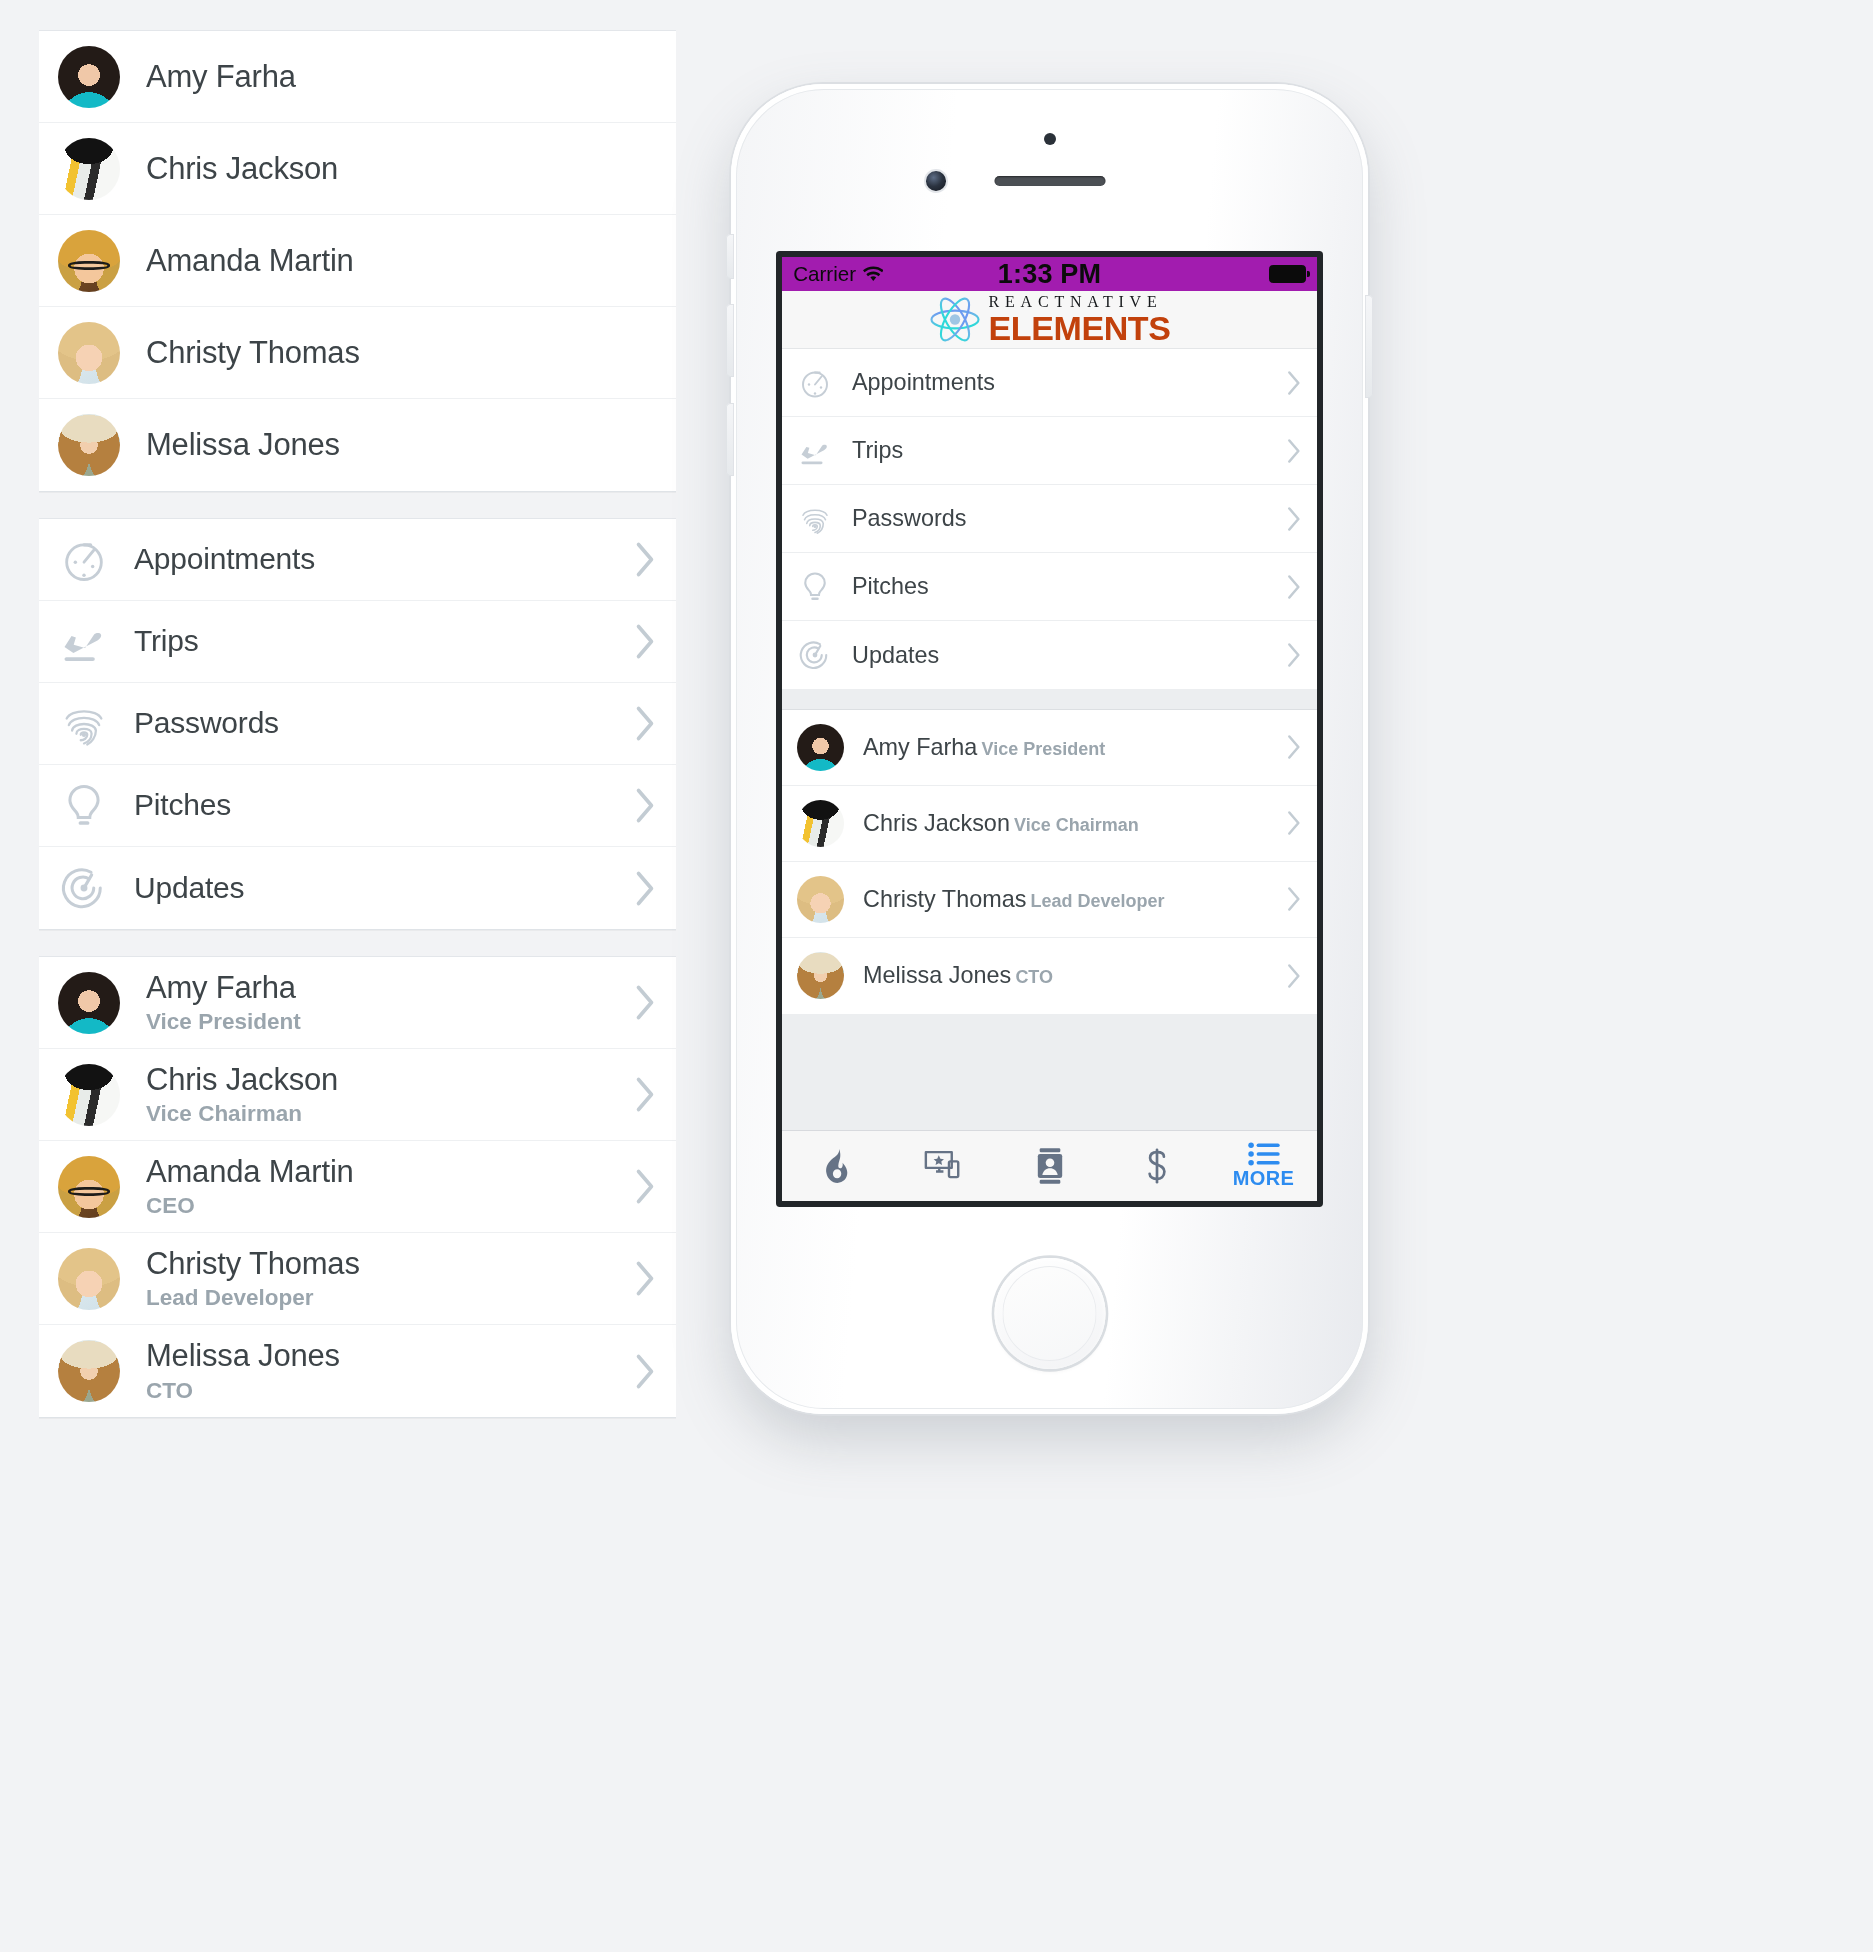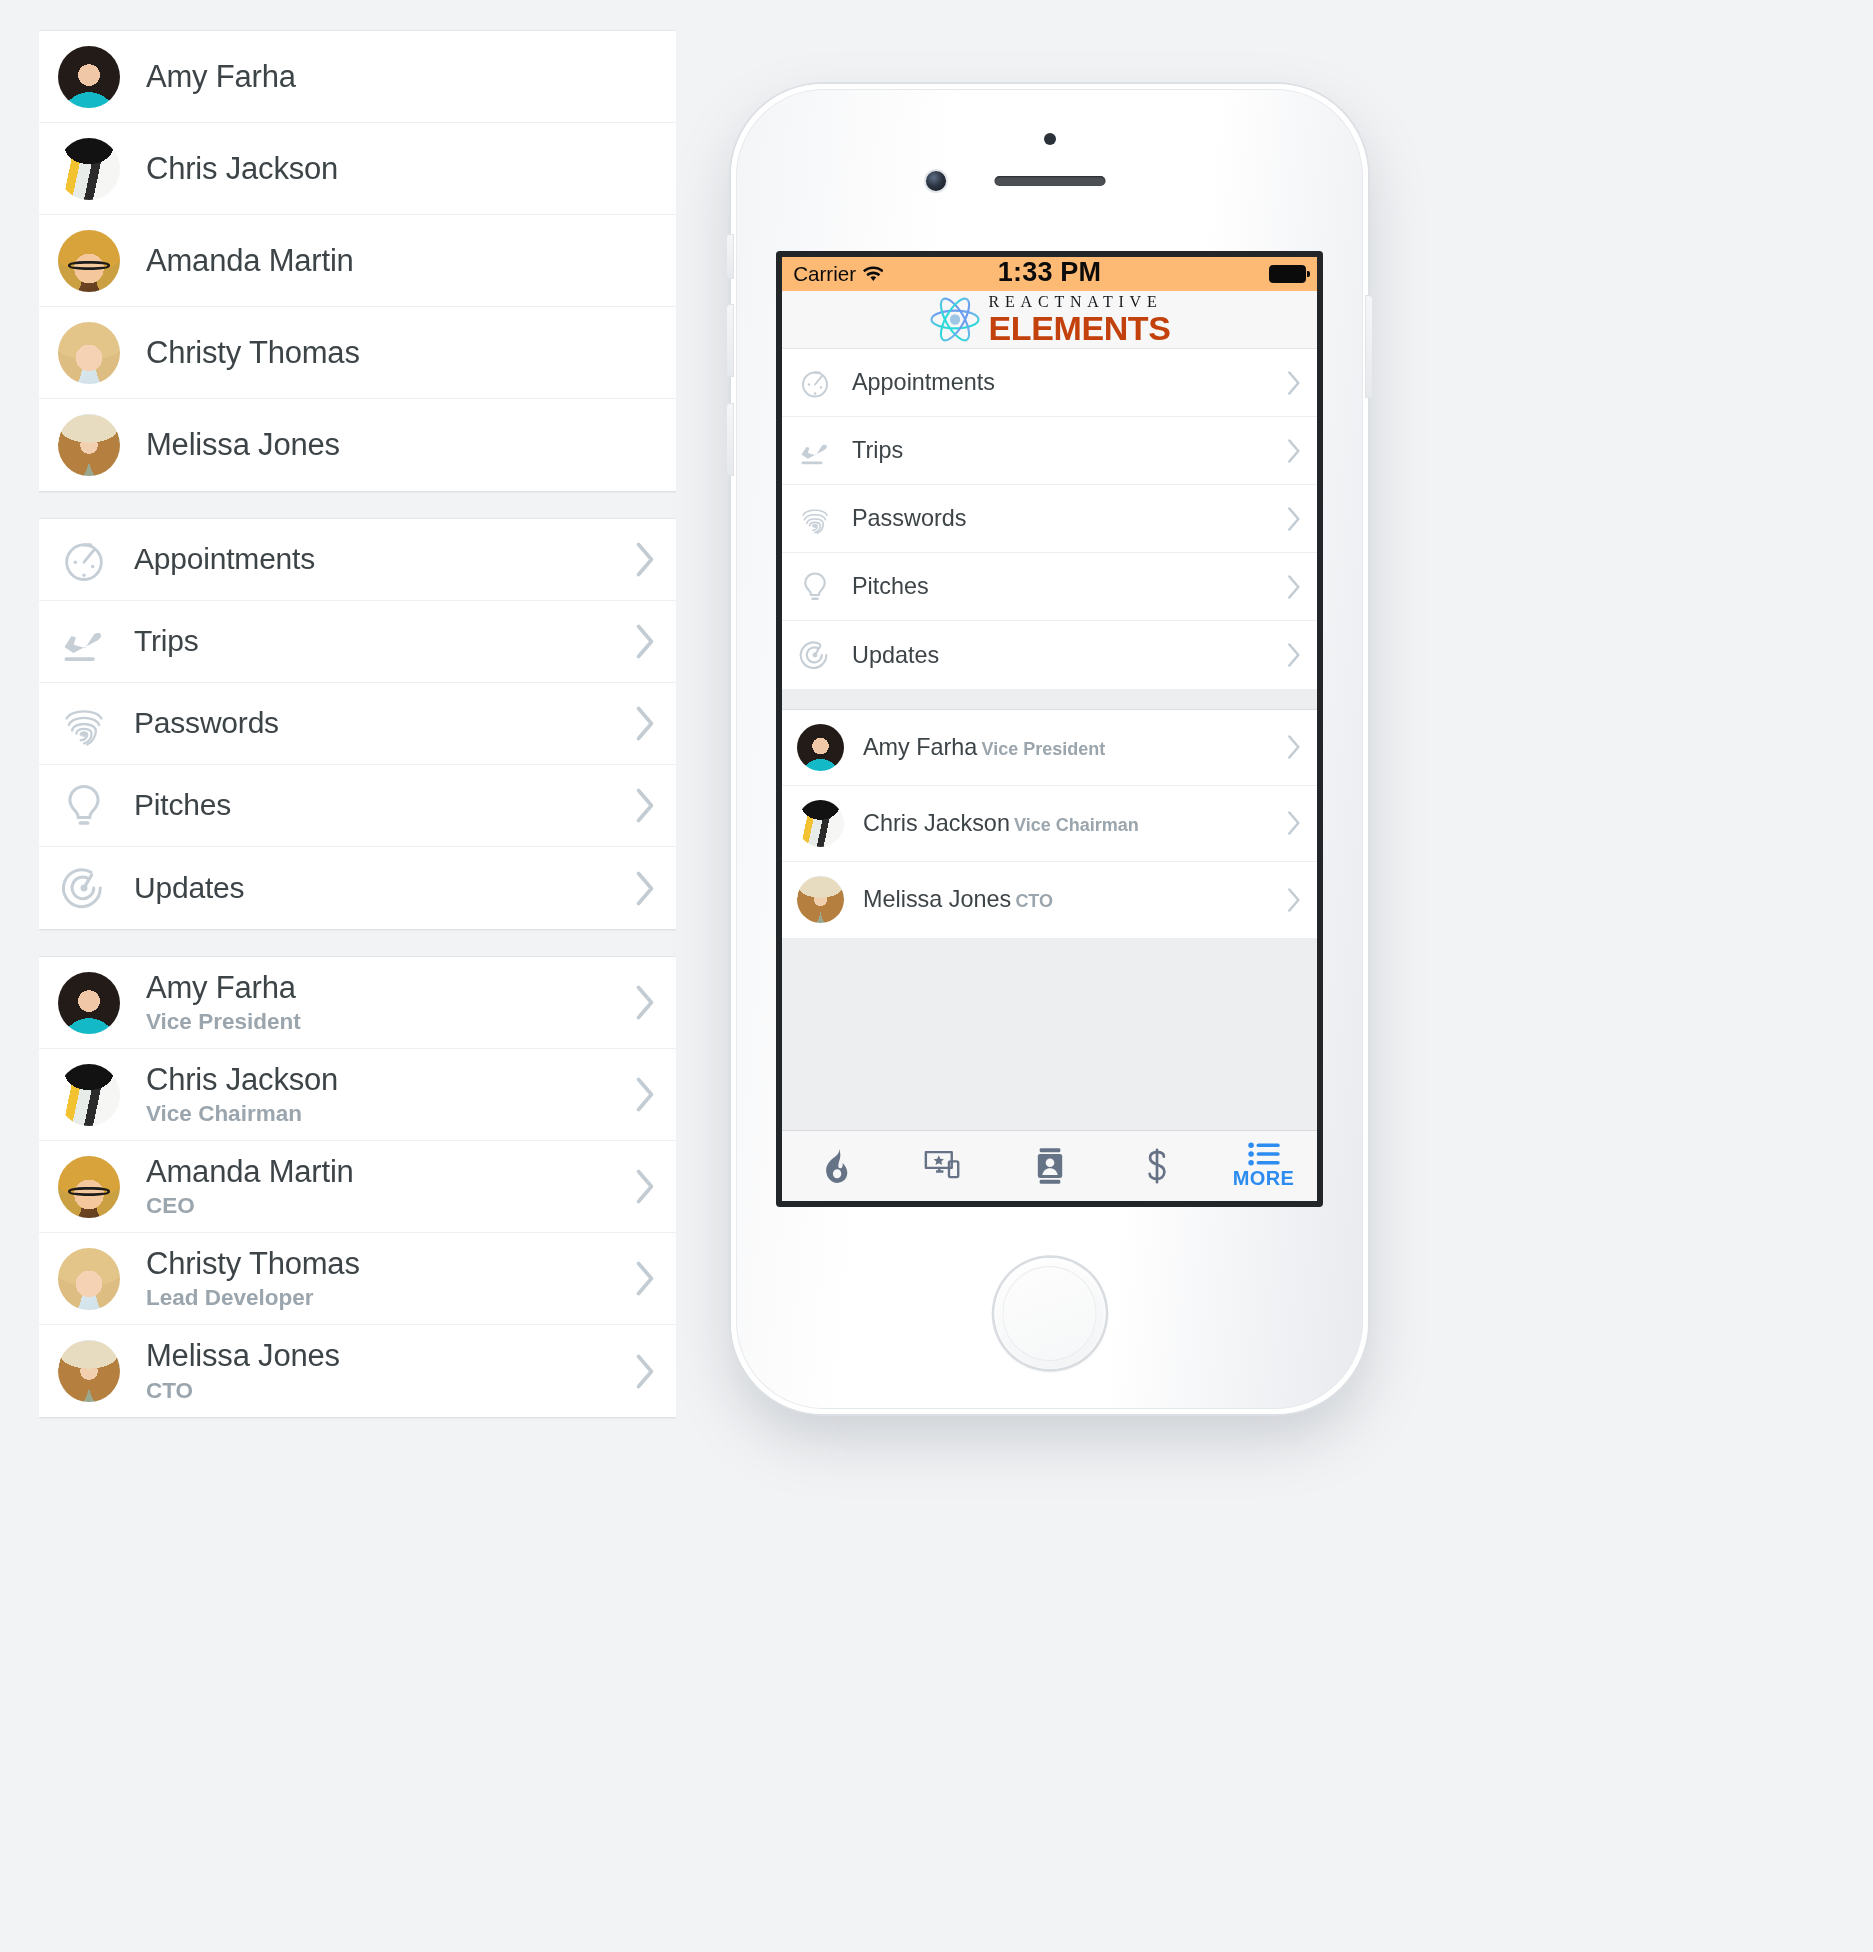--- a/index.html
+++ b/index.html
@@ -163,22 +163,22 @@
     border:6.6px solid #222629;
     border-radius:3.7px;
     overflow:hidden;
     display:flex;
     flex-direction:column;
   }
 
   
   .statusbar {
     height:34px;
-    background:#fdba74;
-    display:flex; 
+    background:#a21caf;
+    display:flex; align-items:center;
     padding:0 11.2px;
     font-size:20.6px;
     color:#0b0b0b;
     flex:0 0 34px;
     position:relative;
   }
   .sb-left { display:flex; align-items:center; gap:6.6px; }
   .sb-center {
     position:absolute; left:0; right:0; text-align:center;
     font-weight:700; font-size:27px; letter-spacing:0.2px;
@@ -695,20 +695,32 @@
             <span class="p-title">Chris Jackson</span>
             <span class="p-sub">Vice Chairman</span>
           </span>
           <span class="p-chev">
             <svg viewBox="0 0 24 40" fill="none" stroke="currentColor" stroke-width="3.4" stroke-linecap="round" stroke-linejoin="round">
                 <path d="M6 6 L18 20 L6 34"></path>
               </svg>
           </span>
         </div>
         <div class="p-row person">
+          <span class="p-avatar ph-christy"></span>
+          <span class="p-text">
+            <span class="p-title">Christy Thomas</span>
+            <span class="p-sub">Lead Developer</span>
+          </span>
+          <span class="p-chev">
+            <svg viewBox="0 0 24 40" fill="none" stroke="currentColor" stroke-width="3.4" stroke-linecap="round" stroke-linejoin="round">
+                <path d="M6 6 L18 20 L6 34"></path>
+              </svg>
+          </span>
+        </div>
+        <div class="p-row person">
           <span class="p-avatar ph-melissa"></span>
           <span class="p-text">
             <span class="p-title">Melissa Jones</span>
             <span class="p-sub">CTO</span>
           </span>
           <span class="p-chev">
             <svg viewBox="0 0 24 40" fill="none" stroke="currentColor" stroke-width="3.4" stroke-linecap="round" stroke-linejoin="round">
                 <path d="M6 6 L18 20 L6 34"></path>
               </svg>
           </span>

